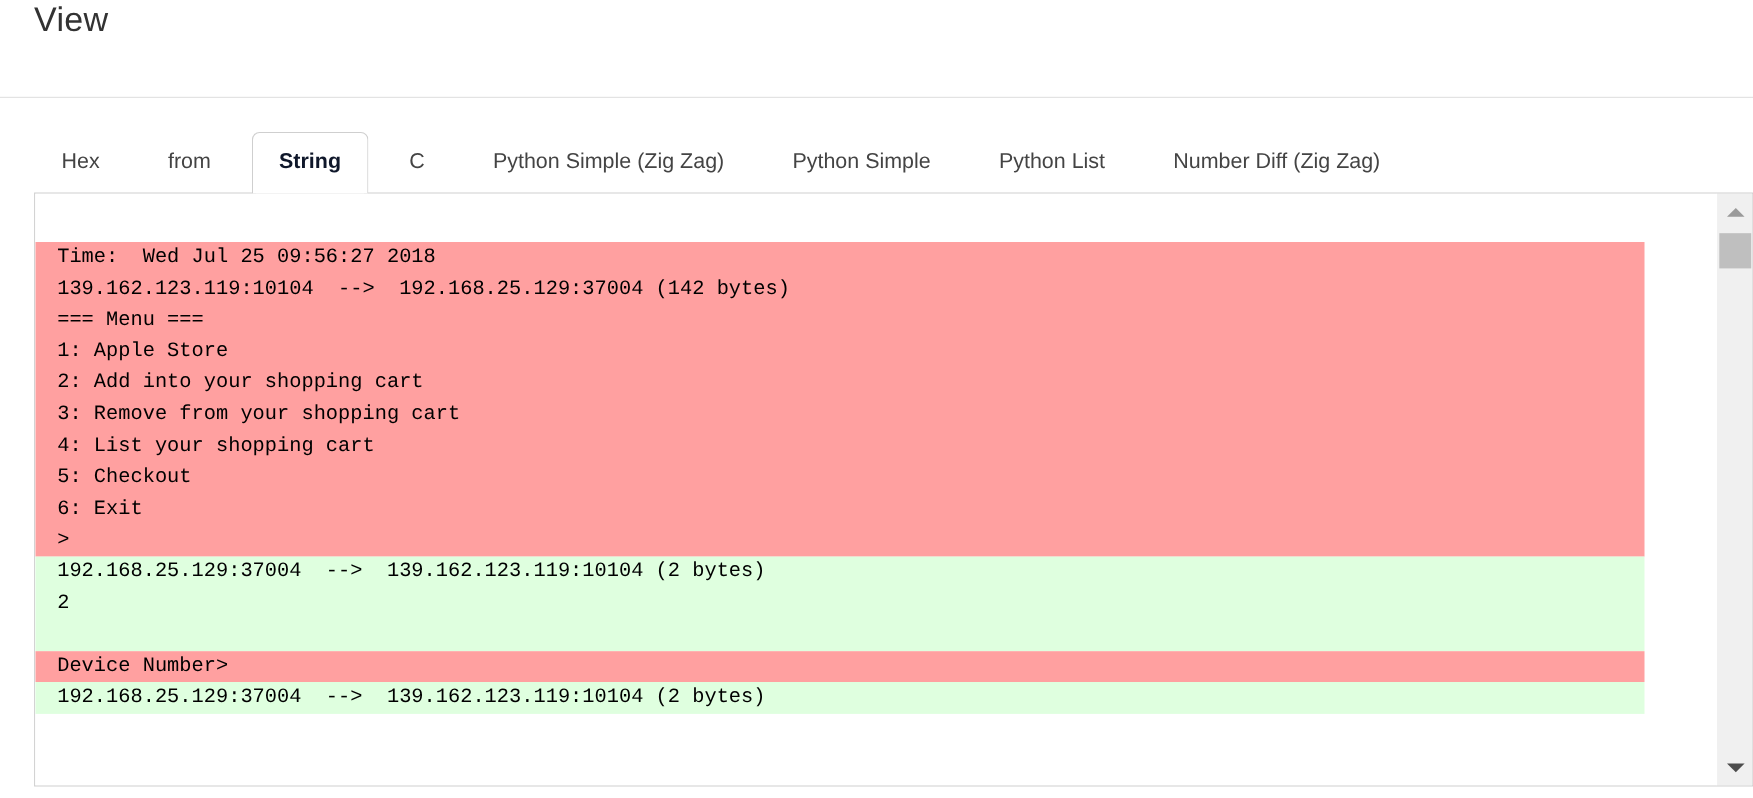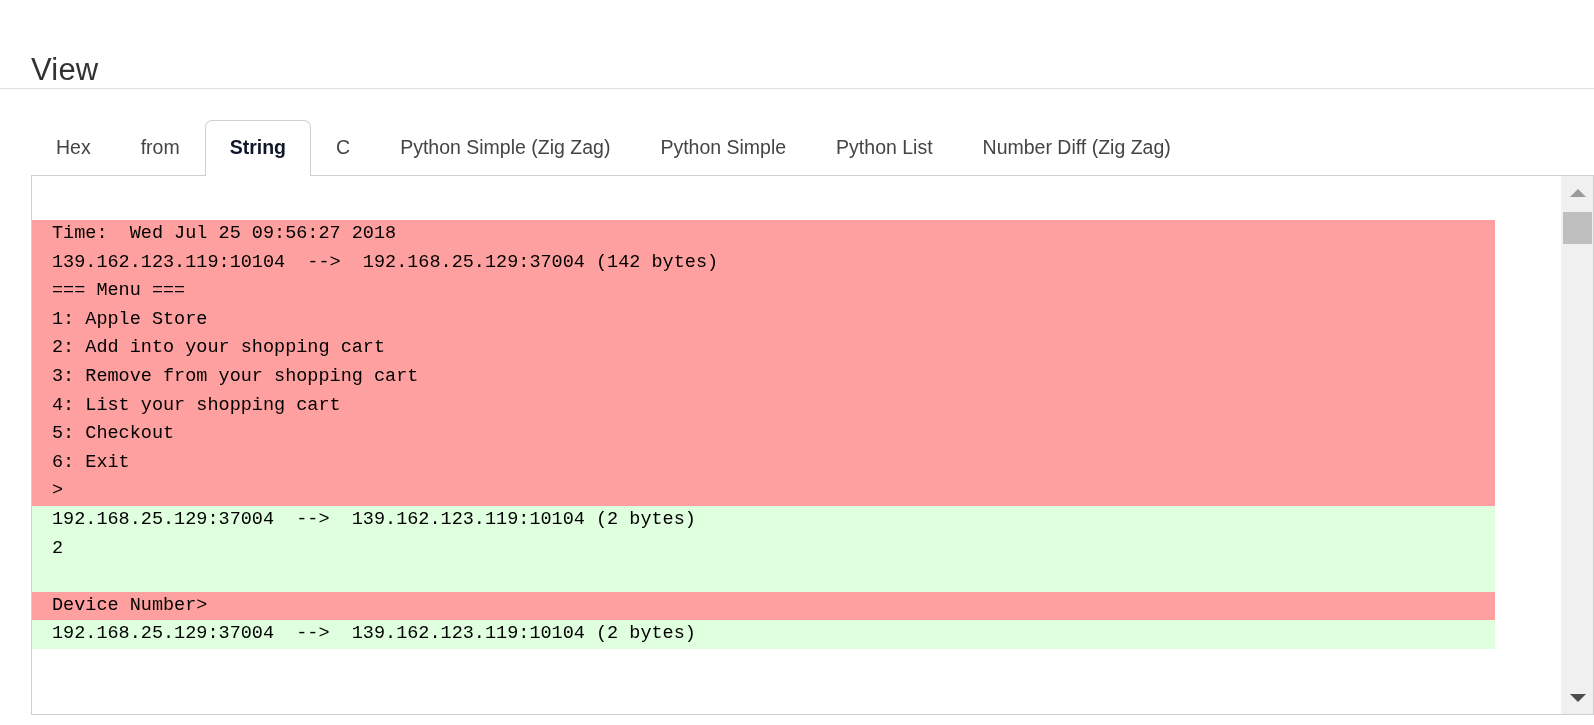--- a/index.html
+++ b/index.html
@@ -9,21 +9,21 @@
     background: #ffffff;
     font-family: "Liberation Sans", sans-serif;
     overflow: hidden;
   }
 
   
   #page-header {
     height: 89px;
     border-bottom: 1px solid #e0e0e0;
     display: flex;
-    align-items: flex-end;
+    align-items: flex-start;
     background: #ffffff;
   }
   #page-title {
     margin-left: 31px;
     font-size: 31px;
     font-weight: 400;
     color: #333333;
     letter-spacing: 0.2px;
   }
 
@@ -32,20 +32,21 @@
     position: relative;
     padding-top: 28px;
   }
   #tab-list {
     display: flex;
     align-items: flex-end;
     padding-left: 31px;
     height: 58px;
     position: relative;
     z-index: 3;
+    gap: 12px;
   }
   .tab {
     font-size: 19.5px;
     color: #444444;
     line-height: 1;
     padding: 17px 0 18px 0;
     margin: 0;
     white-space: nowrap;
     border: 1px solid transparent;
     border-bottom: none;

